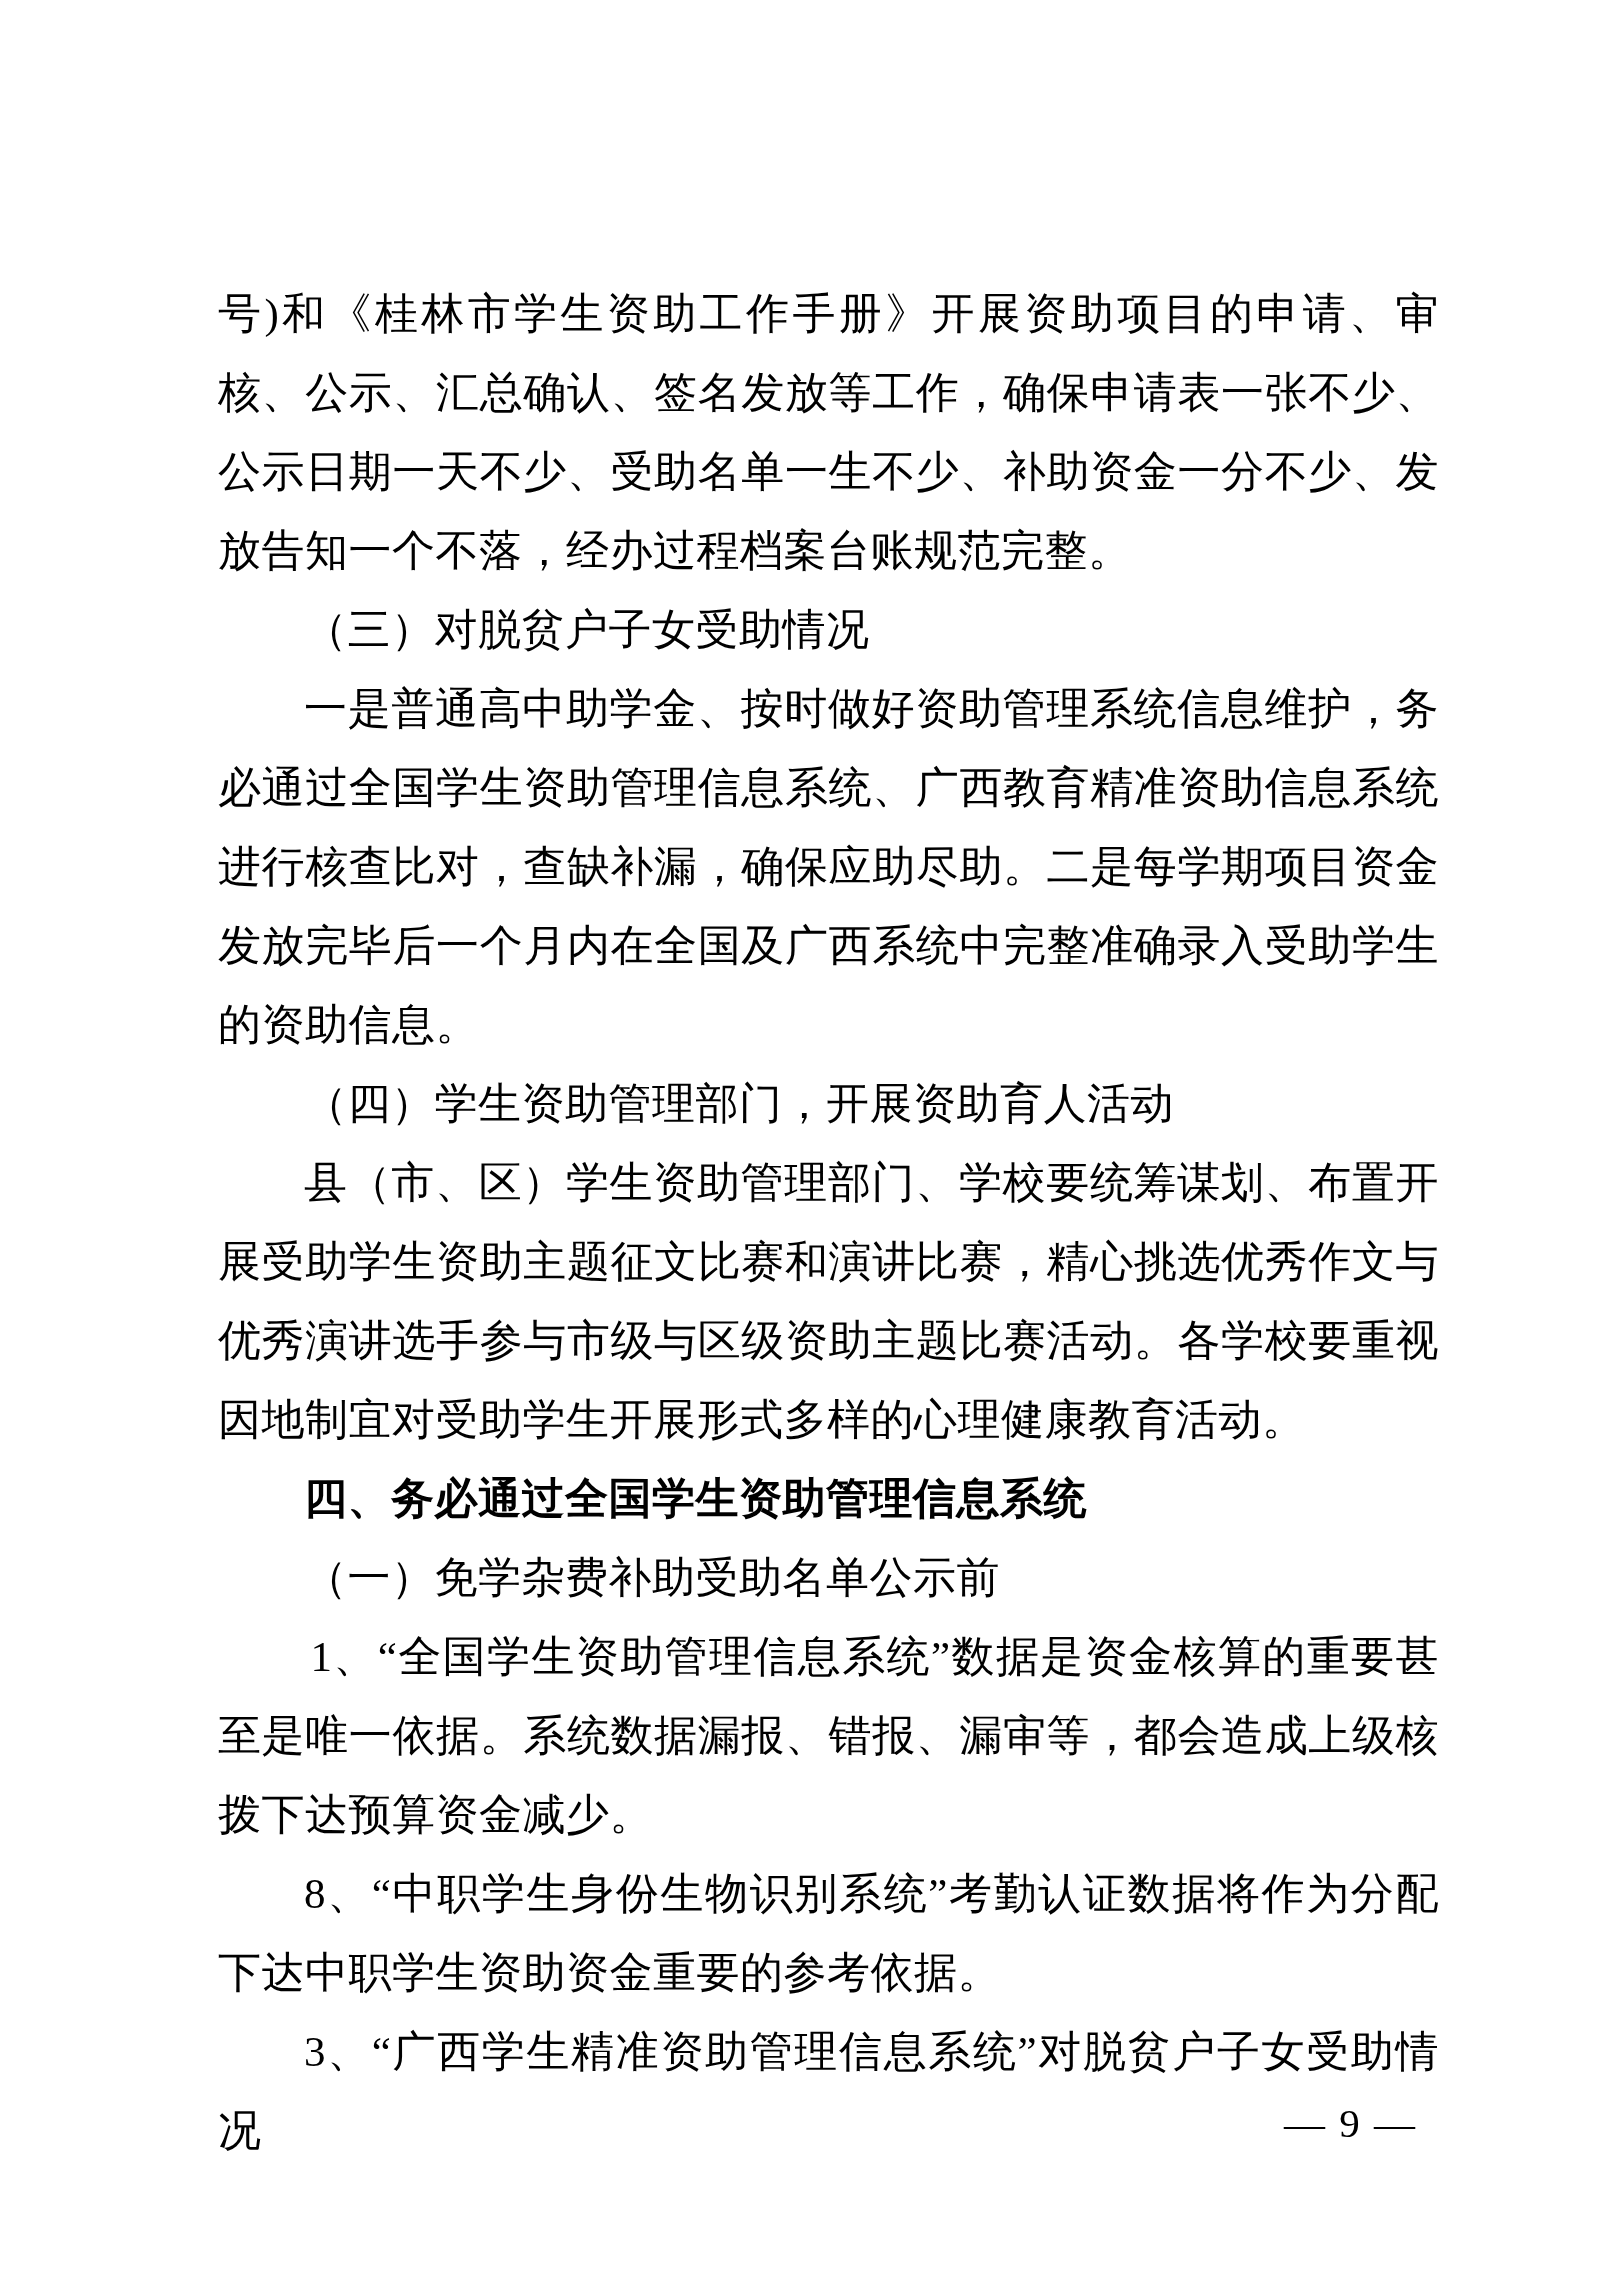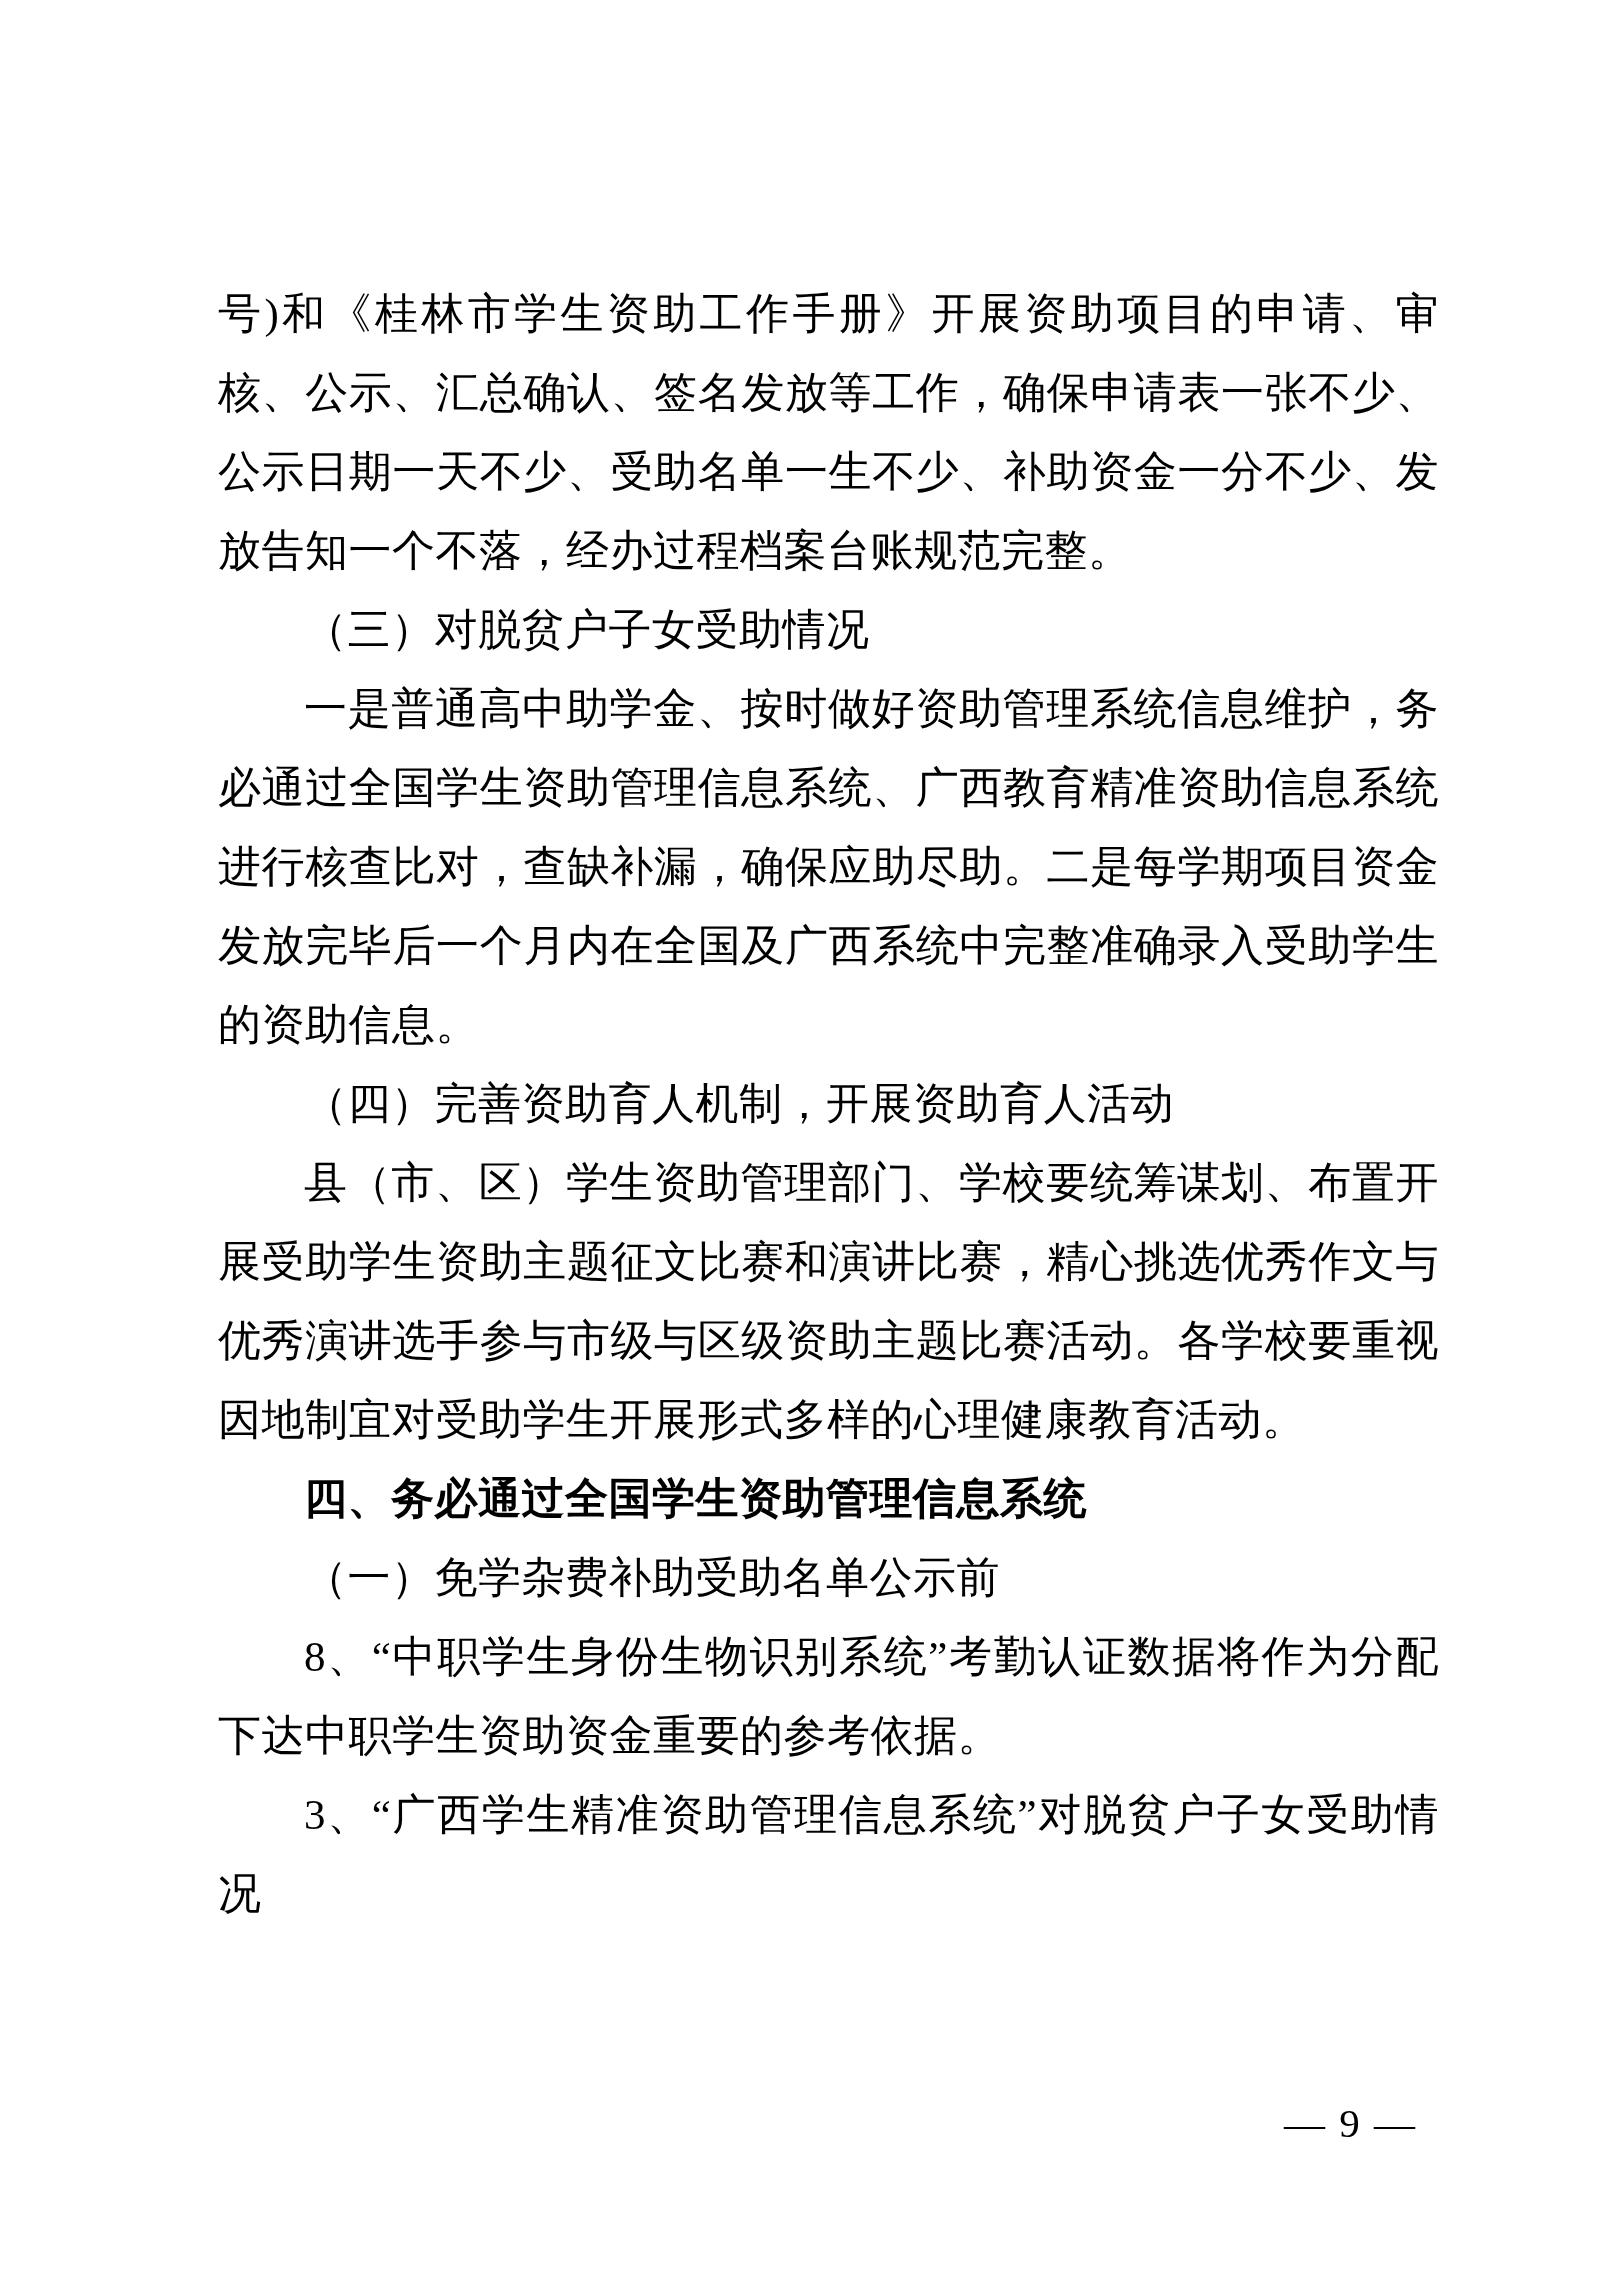--- a/index.html
+++ b/index.html
@@ -58,23 +58,24 @@
   }
 </style>
 </head>
 <body>
 
 <div class="page">
   <div class="doc-body">
     <p class="p-noindent">号)和《桂林市学生资助工作手册》开展资助项目的申请、审核、公示、汇总确认、签名发放等工作，确保申请表一张不少、公示日期一天不少、受助名单一生不少、补助资金一分不少、发放告知一个不落，经办过程档案台账规范完整。</p>
     <p class="p-indent">（三）对脱贫户子女受助情况</p>
     <p class="p-indent">一是普通高中助学金、按时做好资助管理系统信息维护，务必通过全国学生资助管理信息系统、广西教育精准资助信息系统进行核查比对，查缺补漏，确保应助尽助。二是每学期项目资金发放完毕后一个月内在全国及广西系统中完整准确录入受助学生的资助信息。</p>
-    <p class="p-indent">（四）完善资助育人机制，开展资助育人活动</p>
+    <p class="p-indent">（四）学生资助管理部门，开展资助育人活动</p>
     <p class="p-indent">县（市、区）学生资助管理部门、学校要统筹谋划、布置开展受助学生资助主题征文比赛和演讲比赛，精心挑选优秀作文与优秀演讲选手参与市级与区级资助主题比赛活动。各学校要重视因地制宜对受助学生开展形式多样的心理健康教育活动。</p>
     <p class="p-heading">四、务必通过全国学生资助管理信息系统</p>
     <p class="p-indent">（一）免学杂费补助受助名单公示前</p>
+    <p class="p-num">1、“全国学生资助管理信息系统”数据是资金核算的重要甚至是唯一依据。系统数据漏报、错报、漏审等，都会造成上级核拨下达预算资金减少。</p>
     <p class="p-indent">8、“中职学生身份生物识别系统”考勤认证数据将作为分配下达中职学生资助资金重要的参考依据。</p>
     <p class="p-indent">3、“广西学生精准资助管理信息系统”对脱贫户子女受助情况</p>
   </div>
 
   <div class="page-footer">— 9 —</div>
 </div>
 
 
 </body></html>

